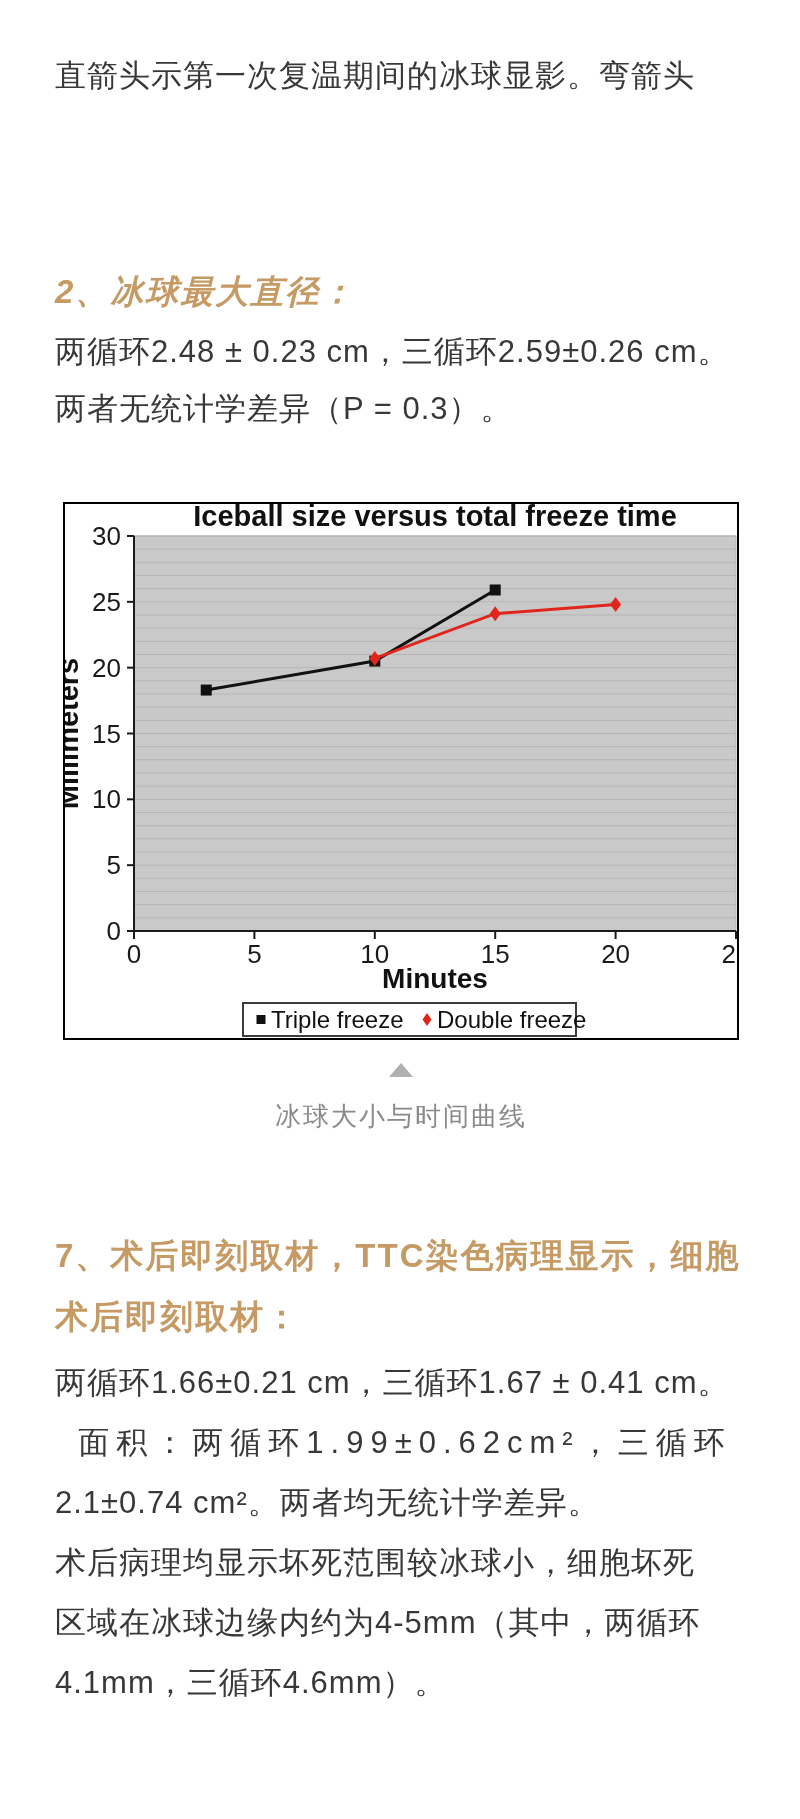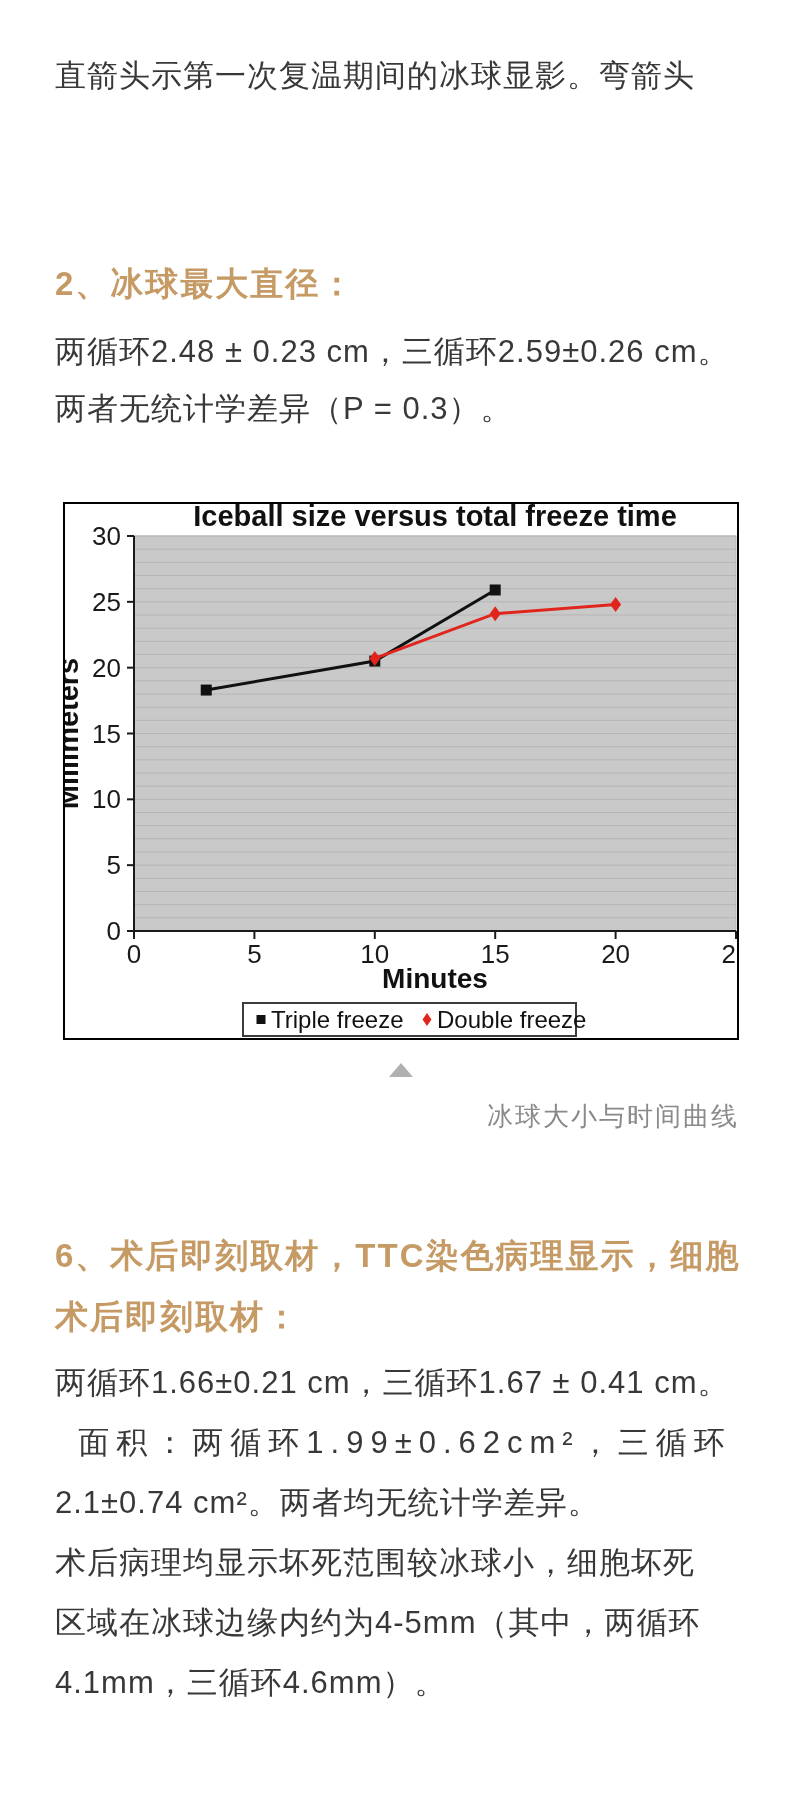--- a/index.html
+++ b/index.html
@@ -3,21 +3,21 @@
 <meta charset="utf-8">
 <style>
   html,body{margin:0;padding:0;background:#fff;}
   #page{position:relative;width:800px;height:1819px;background:#fff;overflow:hidden;
         font-family:"Liberation Sans","DejaVu Sans",sans-serif;margin-top:13px;}
   .txt{position:absolute;left:55px;width:700px;color:#383838;font-size:31px;letter-spacing:1px;}
   .line{white-space:nowrap;}
   #intro{top:32px;line-height:62px;}
   .heading{position:absolute;left:55px;width:710px;font-weight:bold;font-size:33px;
            letter-spacing:2px;line-height:61px;}
-  #heading2{top:240px;}
+  #heading2{top:248px;font-style:italic;}
   #para2{top:310px;line-height:57px;}
   #chart-frame{position:absolute;left:63px;top:489px;width:672px;height:534px;
                border:2px solid #000;background:#fff;}
   #caption-arrow{position:absolute;left:389px;top:1050px;width:0;height:0;
                  border-left:12px solid transparent;border-right:12px solid transparent;
                  border-bottom:14px solid #b0b0b0;}
   #fig-caption{position:absolute;left:63px;top:1086px;width:676px;text-align:center;
                font-size:26px;letter-spacing:2px;}
   #heading3{top:1212px;}
   #para3{top:1340px;line-height:60px;}
@@ -126,24 +126,24 @@
           <rect x="178" y="499" width="333" height="33" fill="#fff" stroke="#3c3c3c" stroke-width="2"></rect>
           <rect x="191.5" y="511" width="9" height="9" fill="#111111"></rect>
           <text x="206" y="524" font-size="24" fill="#111">Triple freeze</text>
           <polygon points="362,509 366.5,515.5 362,522 357.5,515.5" fill="#e0261c"></polygon>
           <text x="372" y="524" font-size="24" fill="#111">Double freeze</text>
         </g>
       </svg>
   </div>
 
   <div id="caption-arrow" style="border-bottom-color: rgb(176, 176, 176);"></div>
-  <div id="fig-caption" style="color: rgb(138, 138, 138); text-align: right;">冰球大小与时间曲线</div>
+  <div id="fig-caption" style="color: rgb(138, 138, 138);">冰球大小与时间曲线</div>
 
   <div id="heading3" class="heading" style="color: rgb(197, 154, 100);">
-    <div class="line">6、术后即刻取材，TTC染色病理显示，细胞</div>
+    <div class="line">7、术后即刻取材，TTC染色病理显示，细胞</div>
     <div class="line">术后即刻取材：</div>
   </div>
 
   <div id="para3" class="txt">
     <div class="line">两循环1.66±0.21 cm，三循环1.67 ± 0.41 cm。</div>
     <div class="line spread">面积：两循环1.99±0.62cm²，三循环</div>
     <div class="line">2.1±0.74 cm²。两者均无统计学差异。</div>
     <div class="line">术后病理均显示坏死范围较冰球小，细胞坏死</div>
     <div class="line">区域在冰球边缘内约为4-5mm（其中，两循环</div>
     <div class="line">4.1mm，三循环4.6mm）。</div>

